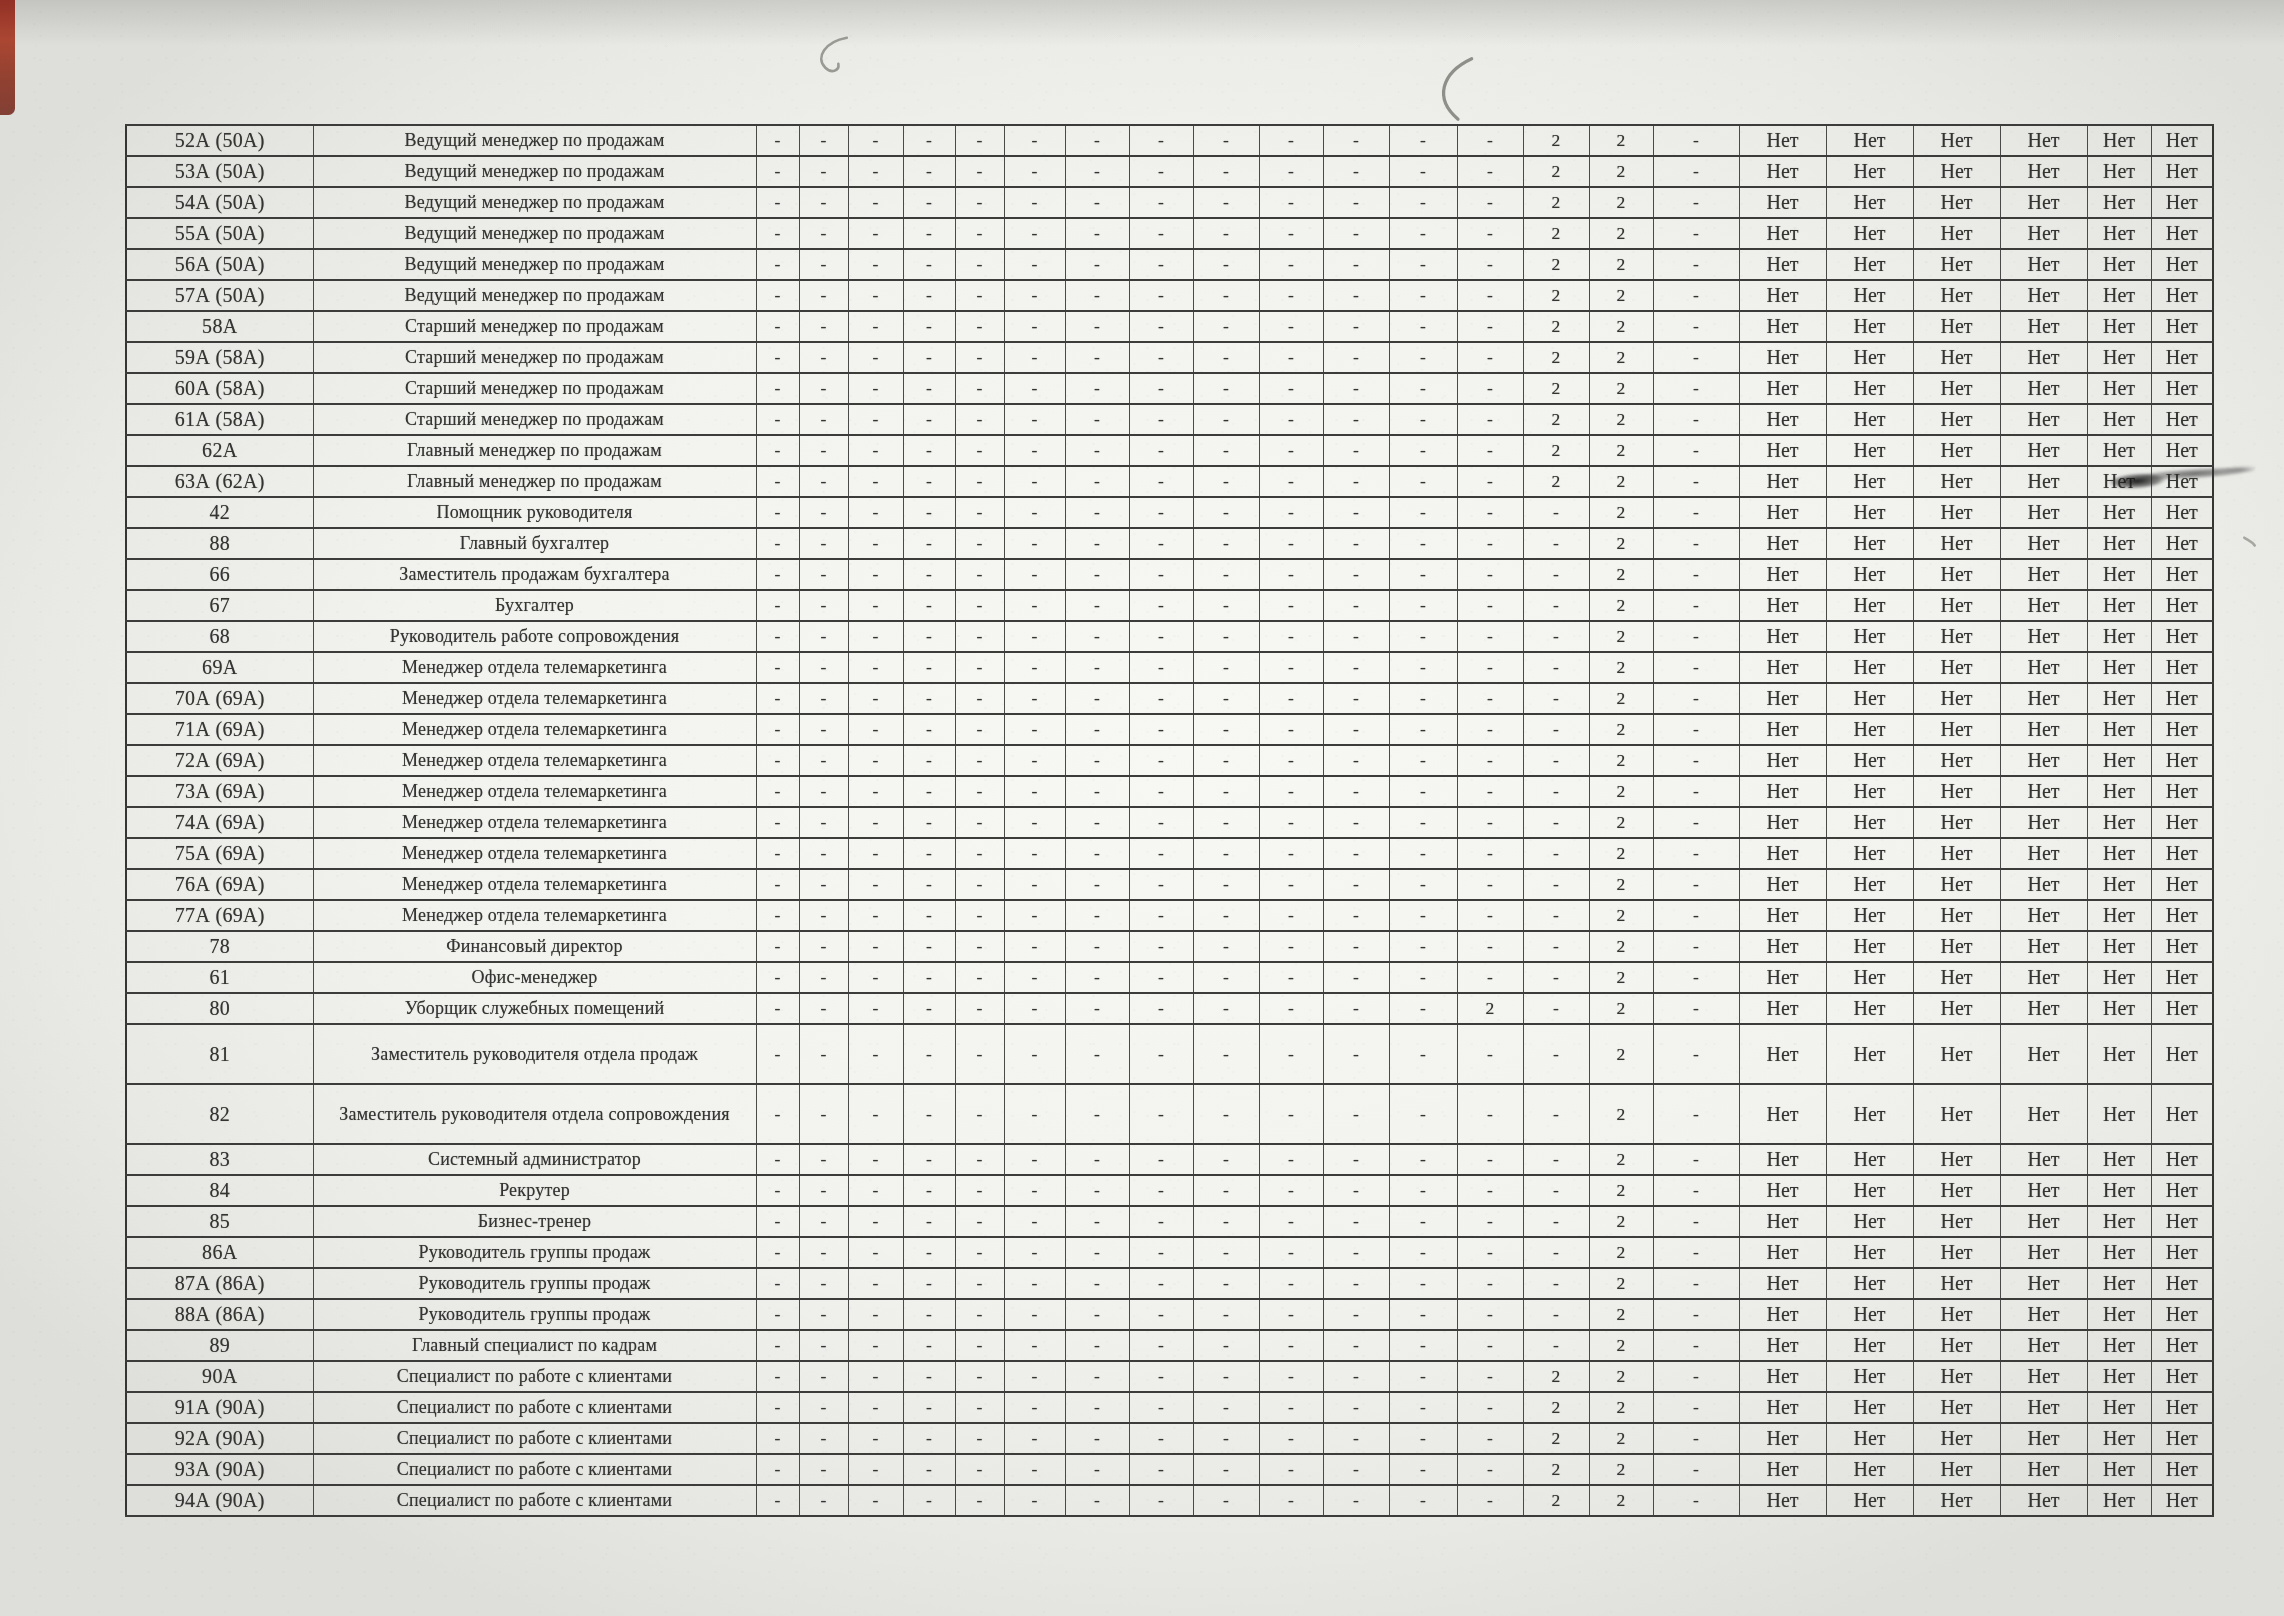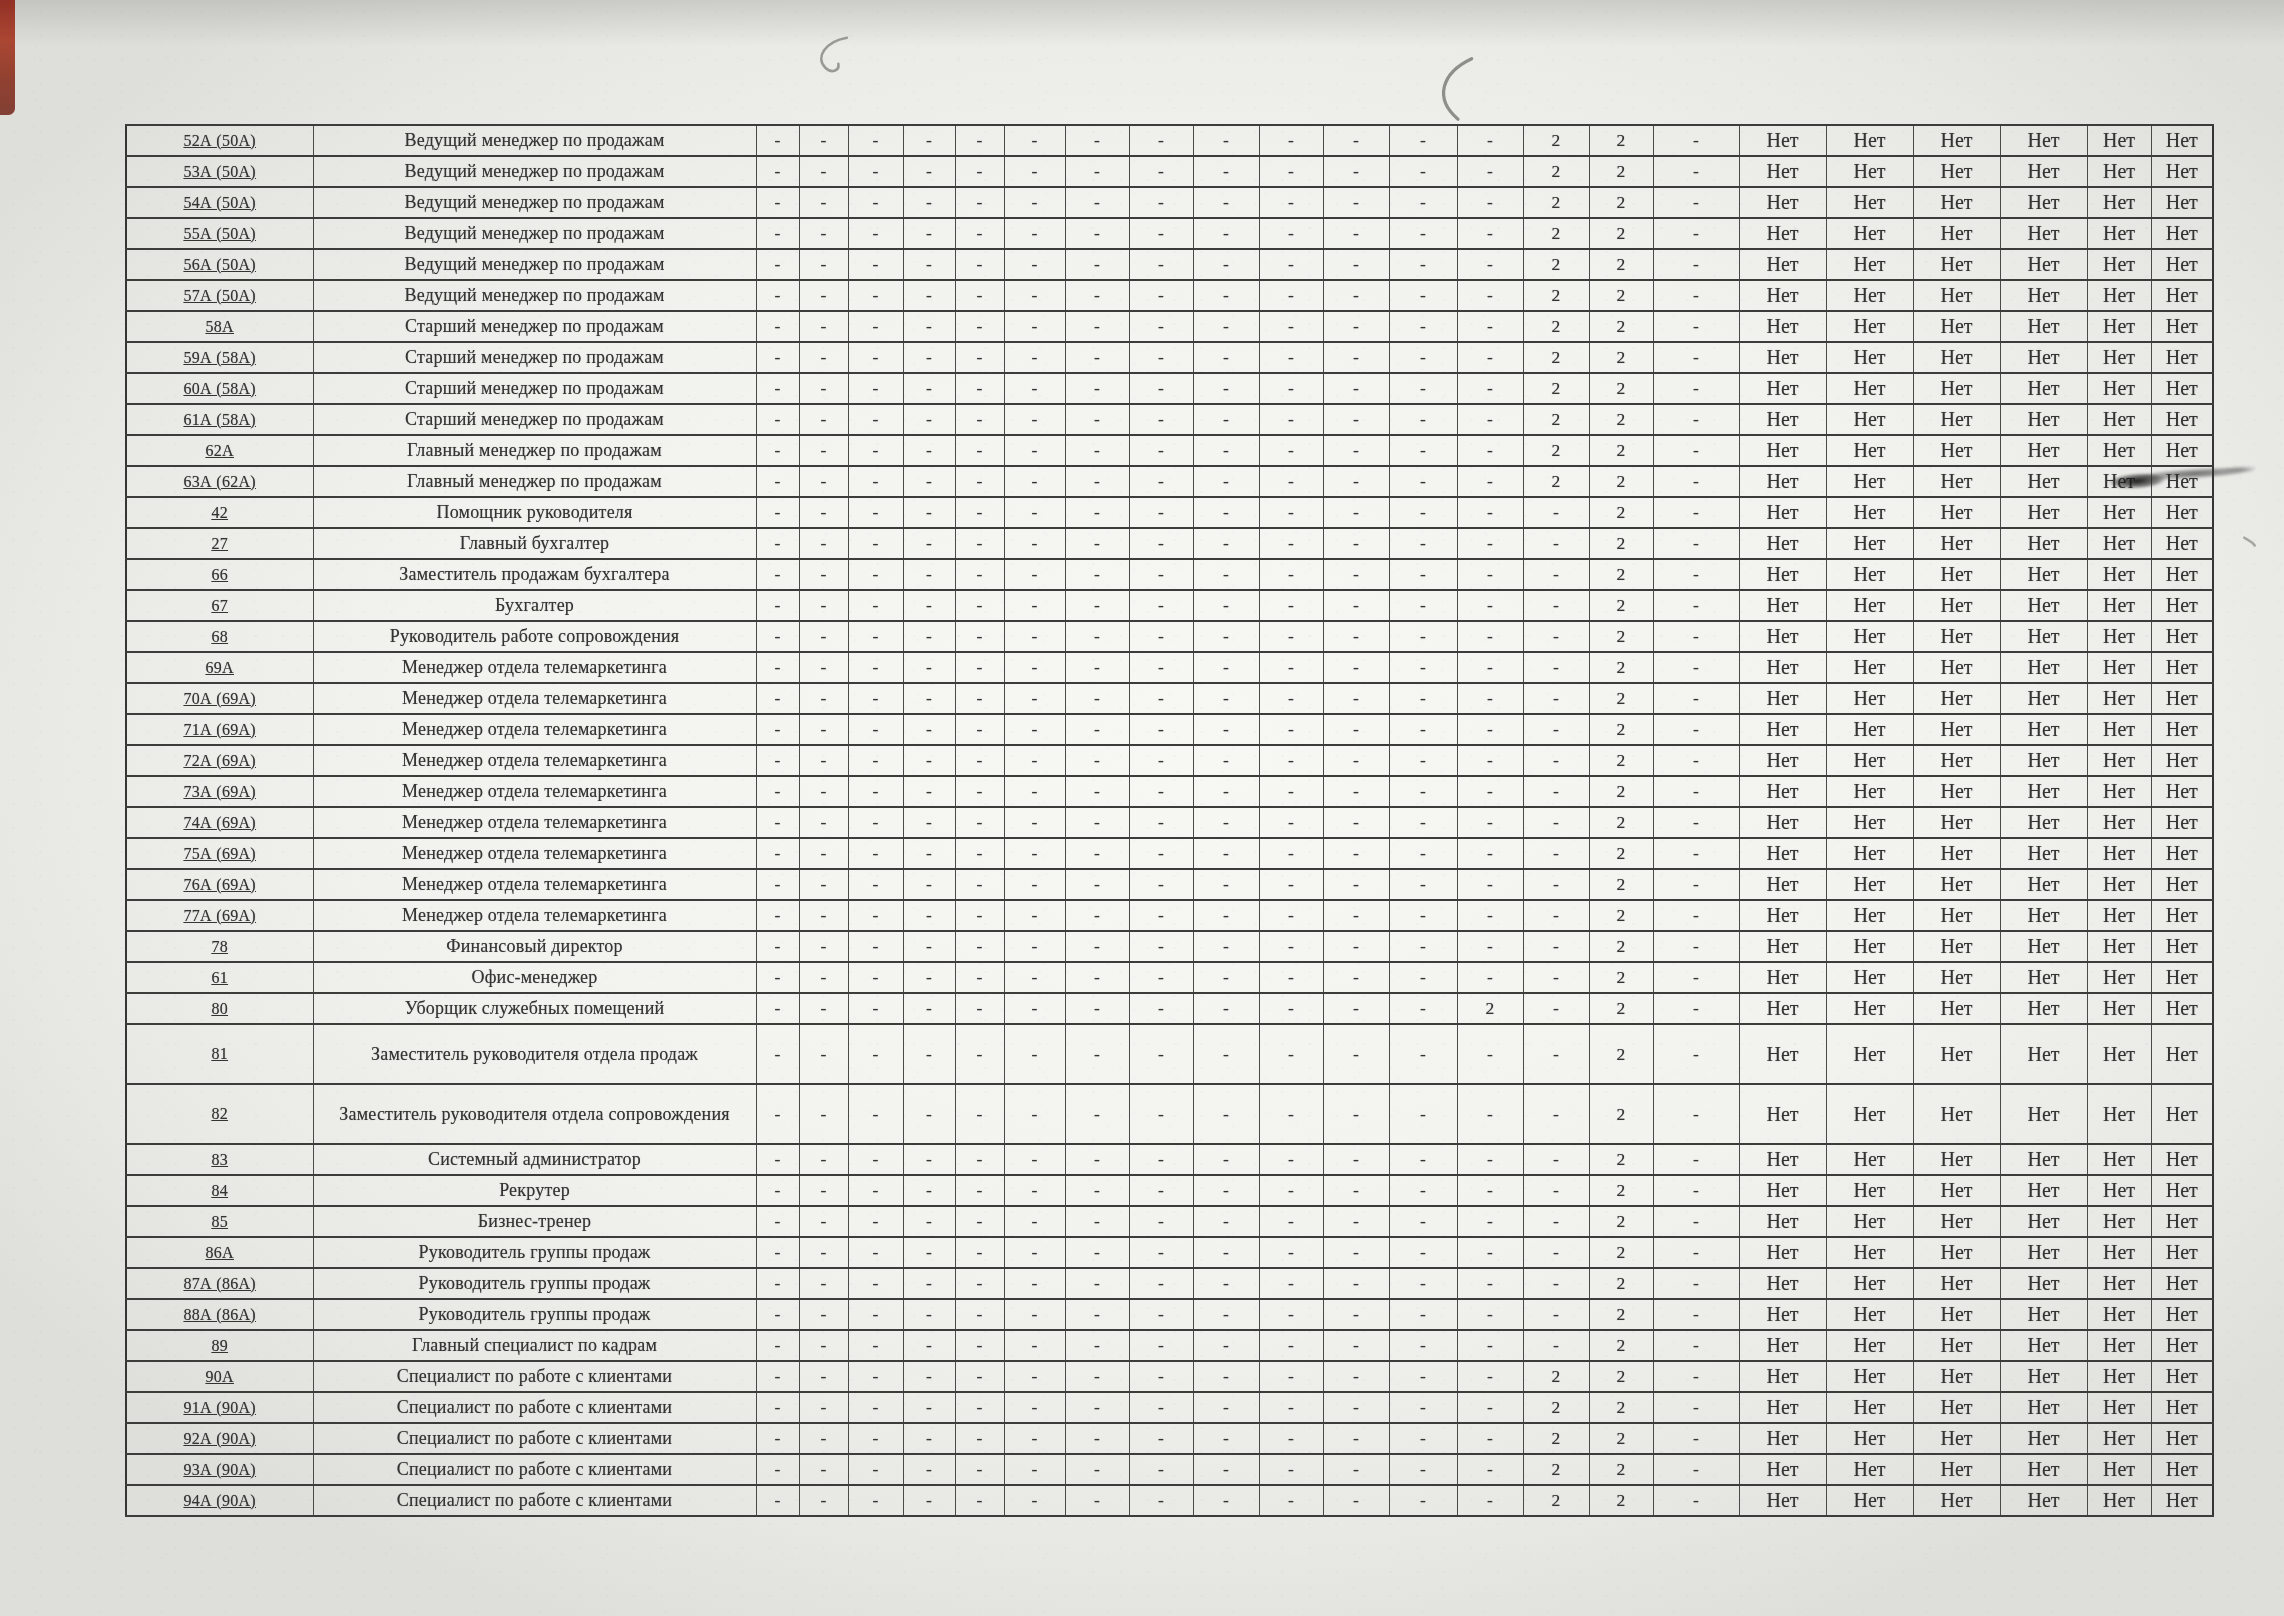--- a/index.html
+++ b/index.html
@@ -52,21 +52,21 @@
     border-bottom:2.6px solid #3c3c3a;
     padding:0 2.6px;
     text-align:center;vertical-align:middle;
     color:#343432;
     text-shadow:0 0 0.8px rgba(60,60,58,.55);
     overflow:hidden;
   }
   table.staff{border:2px solid #353533;}
   tr.r-normal{height:31px;}
   tr.r-tall{height:60px;}
-  td.c-num{font-size:16px;letter-spacing:0.3px;text-decoration:underline;}
+  td.c-num{font-size:20px;letter-spacing:0.3px;}
   td.c-title{font-size:18px;line-height:23px;letter-spacing:0.2px;}
   td.c-val{font-size:17.6px;}
   td.c-no{font-size:20px;}
   svg.creases{position:absolute;left:0;top:0;pointer-events:none;}
 </style>
 </head>
 <body>
 
 <div class="page">
   <div class="noise"></div>
@@ -439,21 +439,21 @@
           <td class="c-val">2</td>
           <td class="c-val">-</td>
           <td class="c-no">Нет</td>
           <td class="c-no">Нет</td>
           <td class="c-no">Нет</td>
           <td class="c-no">Нет</td>
           <td class="c-no">Нет</td>
           <td class="c-no">Нет</td>
         </tr>
         <tr class="r-normal">
-          <td class="c-num">27</td>
+          <td class="c-num">88</td>
           <td class="c-title">Главный бухгалтер</td>
           <td class="c-val">-</td>
           <td class="c-val">-</td>
           <td class="c-val">-</td>
           <td class="c-val">-</td>
           <td class="c-val">-</td>
           <td class="c-val">-</td>
           <td class="c-val">-</td>
           <td class="c-val">-</td>
           <td class="c-val">-</td>

